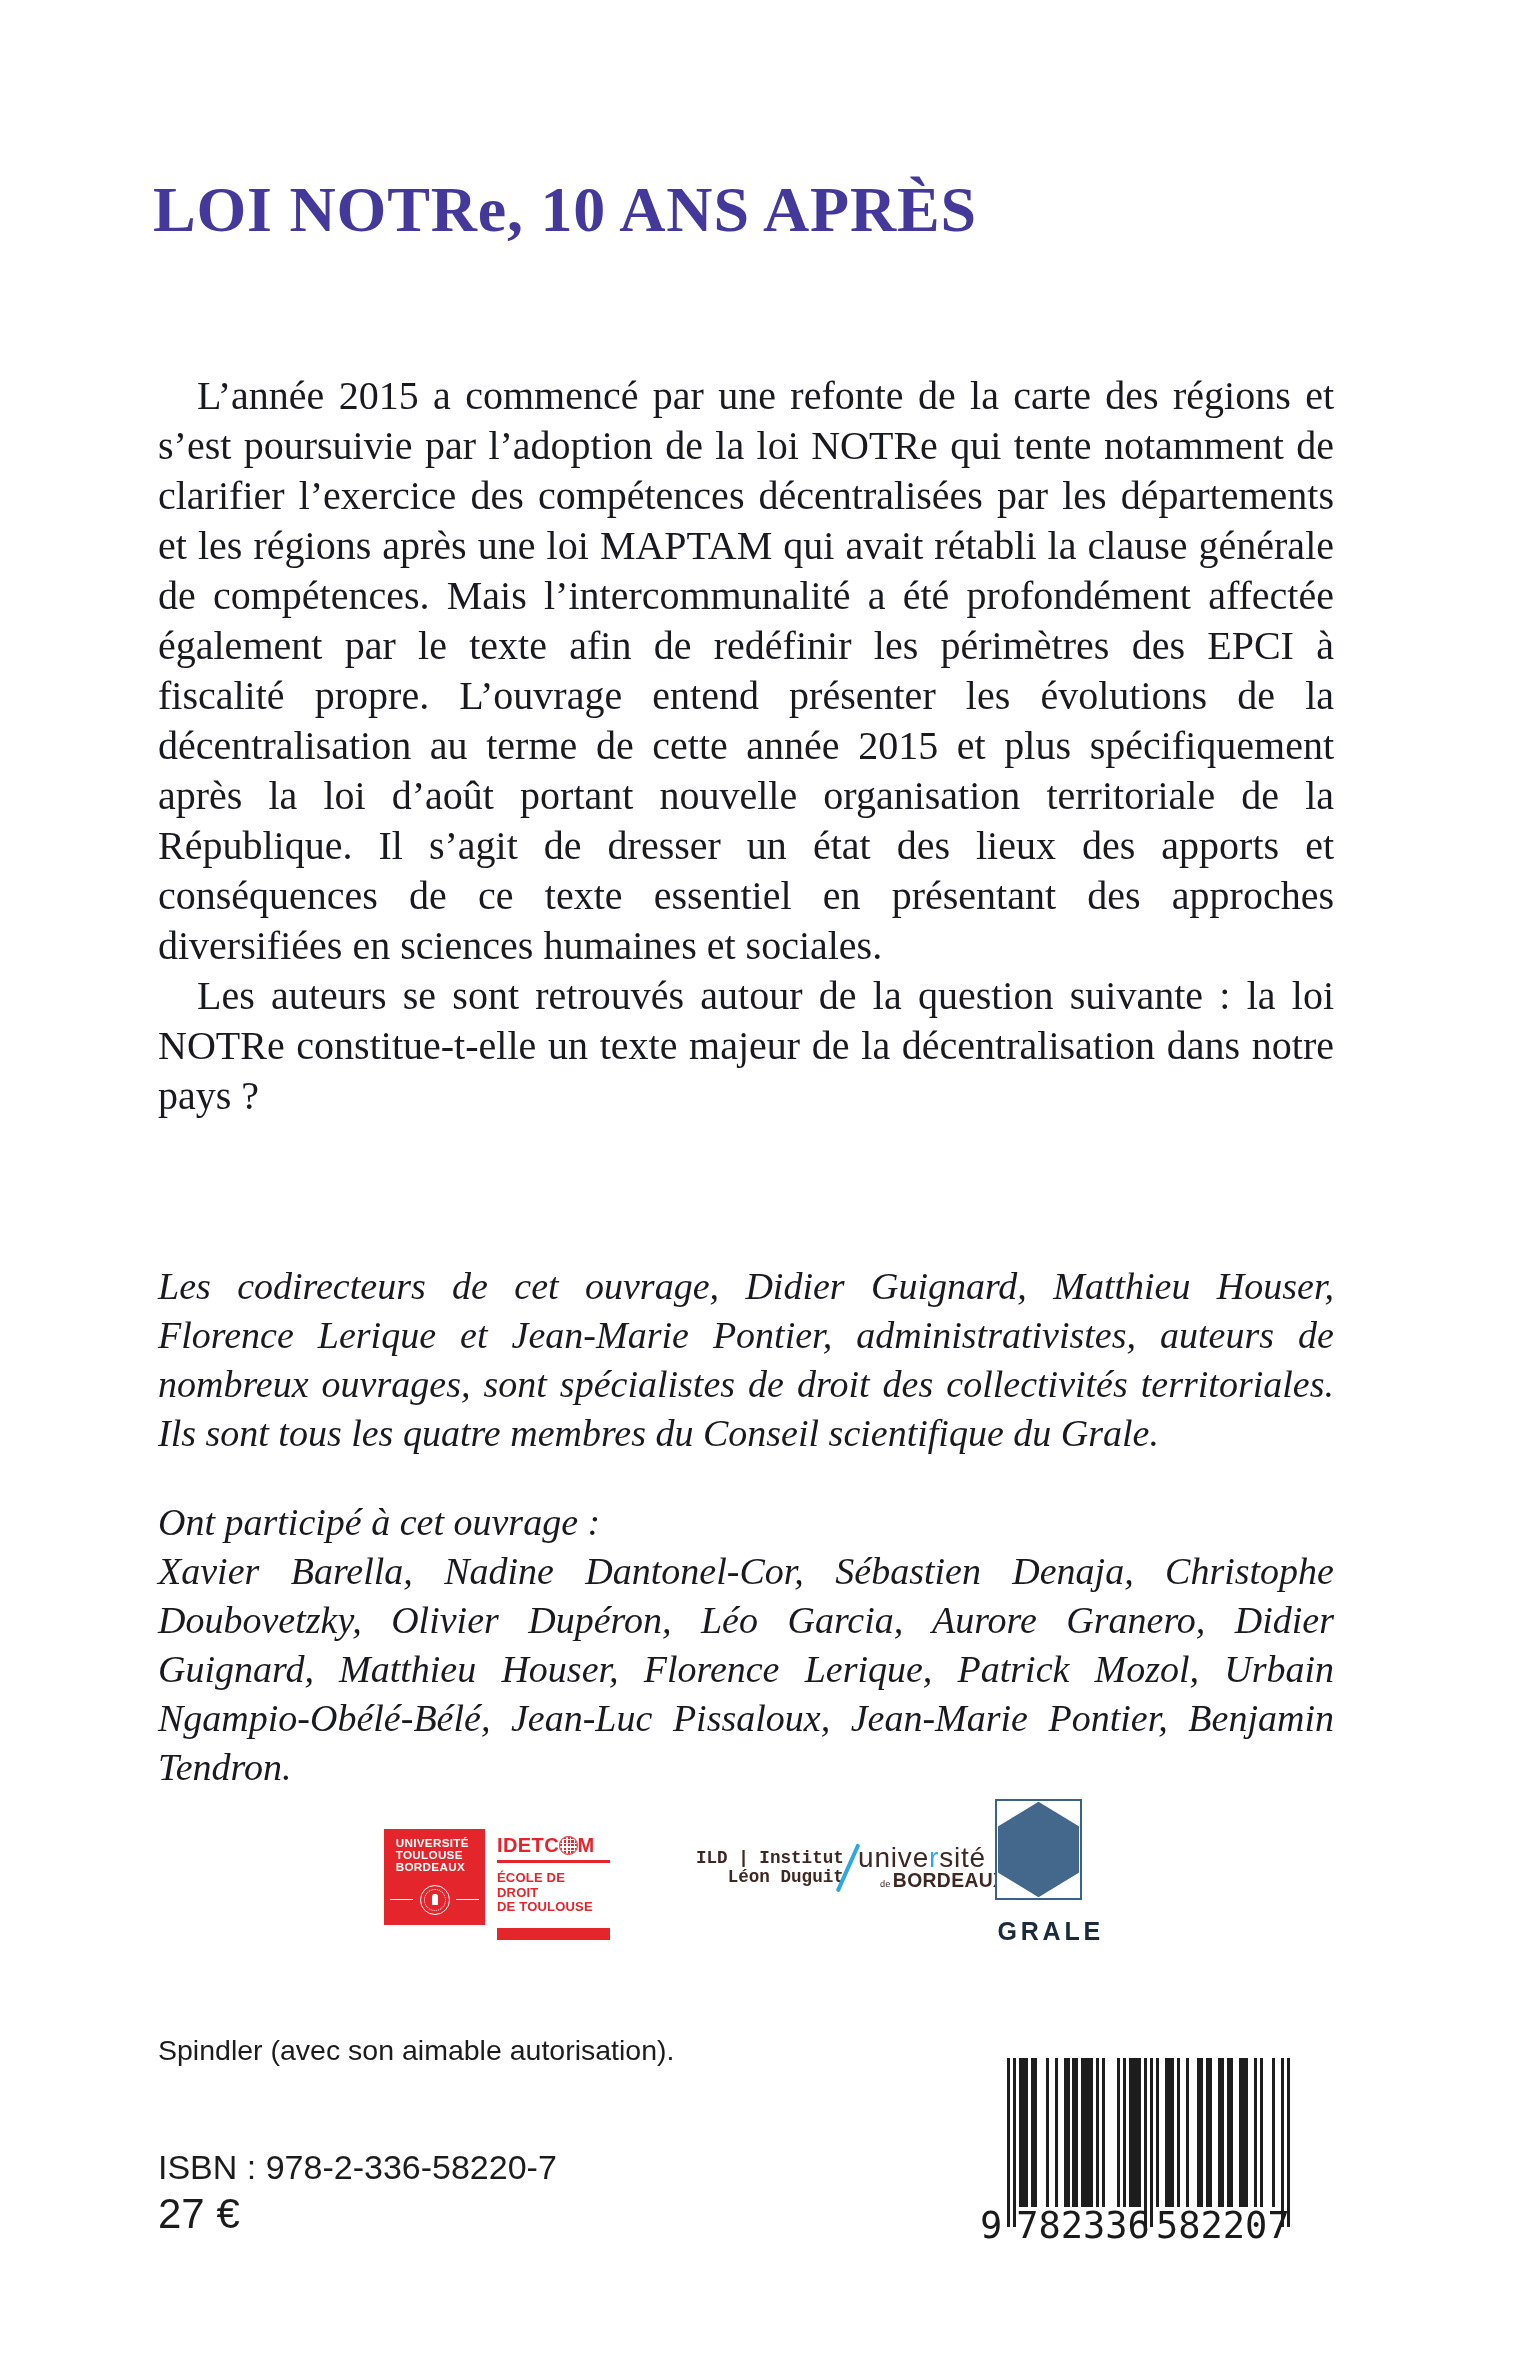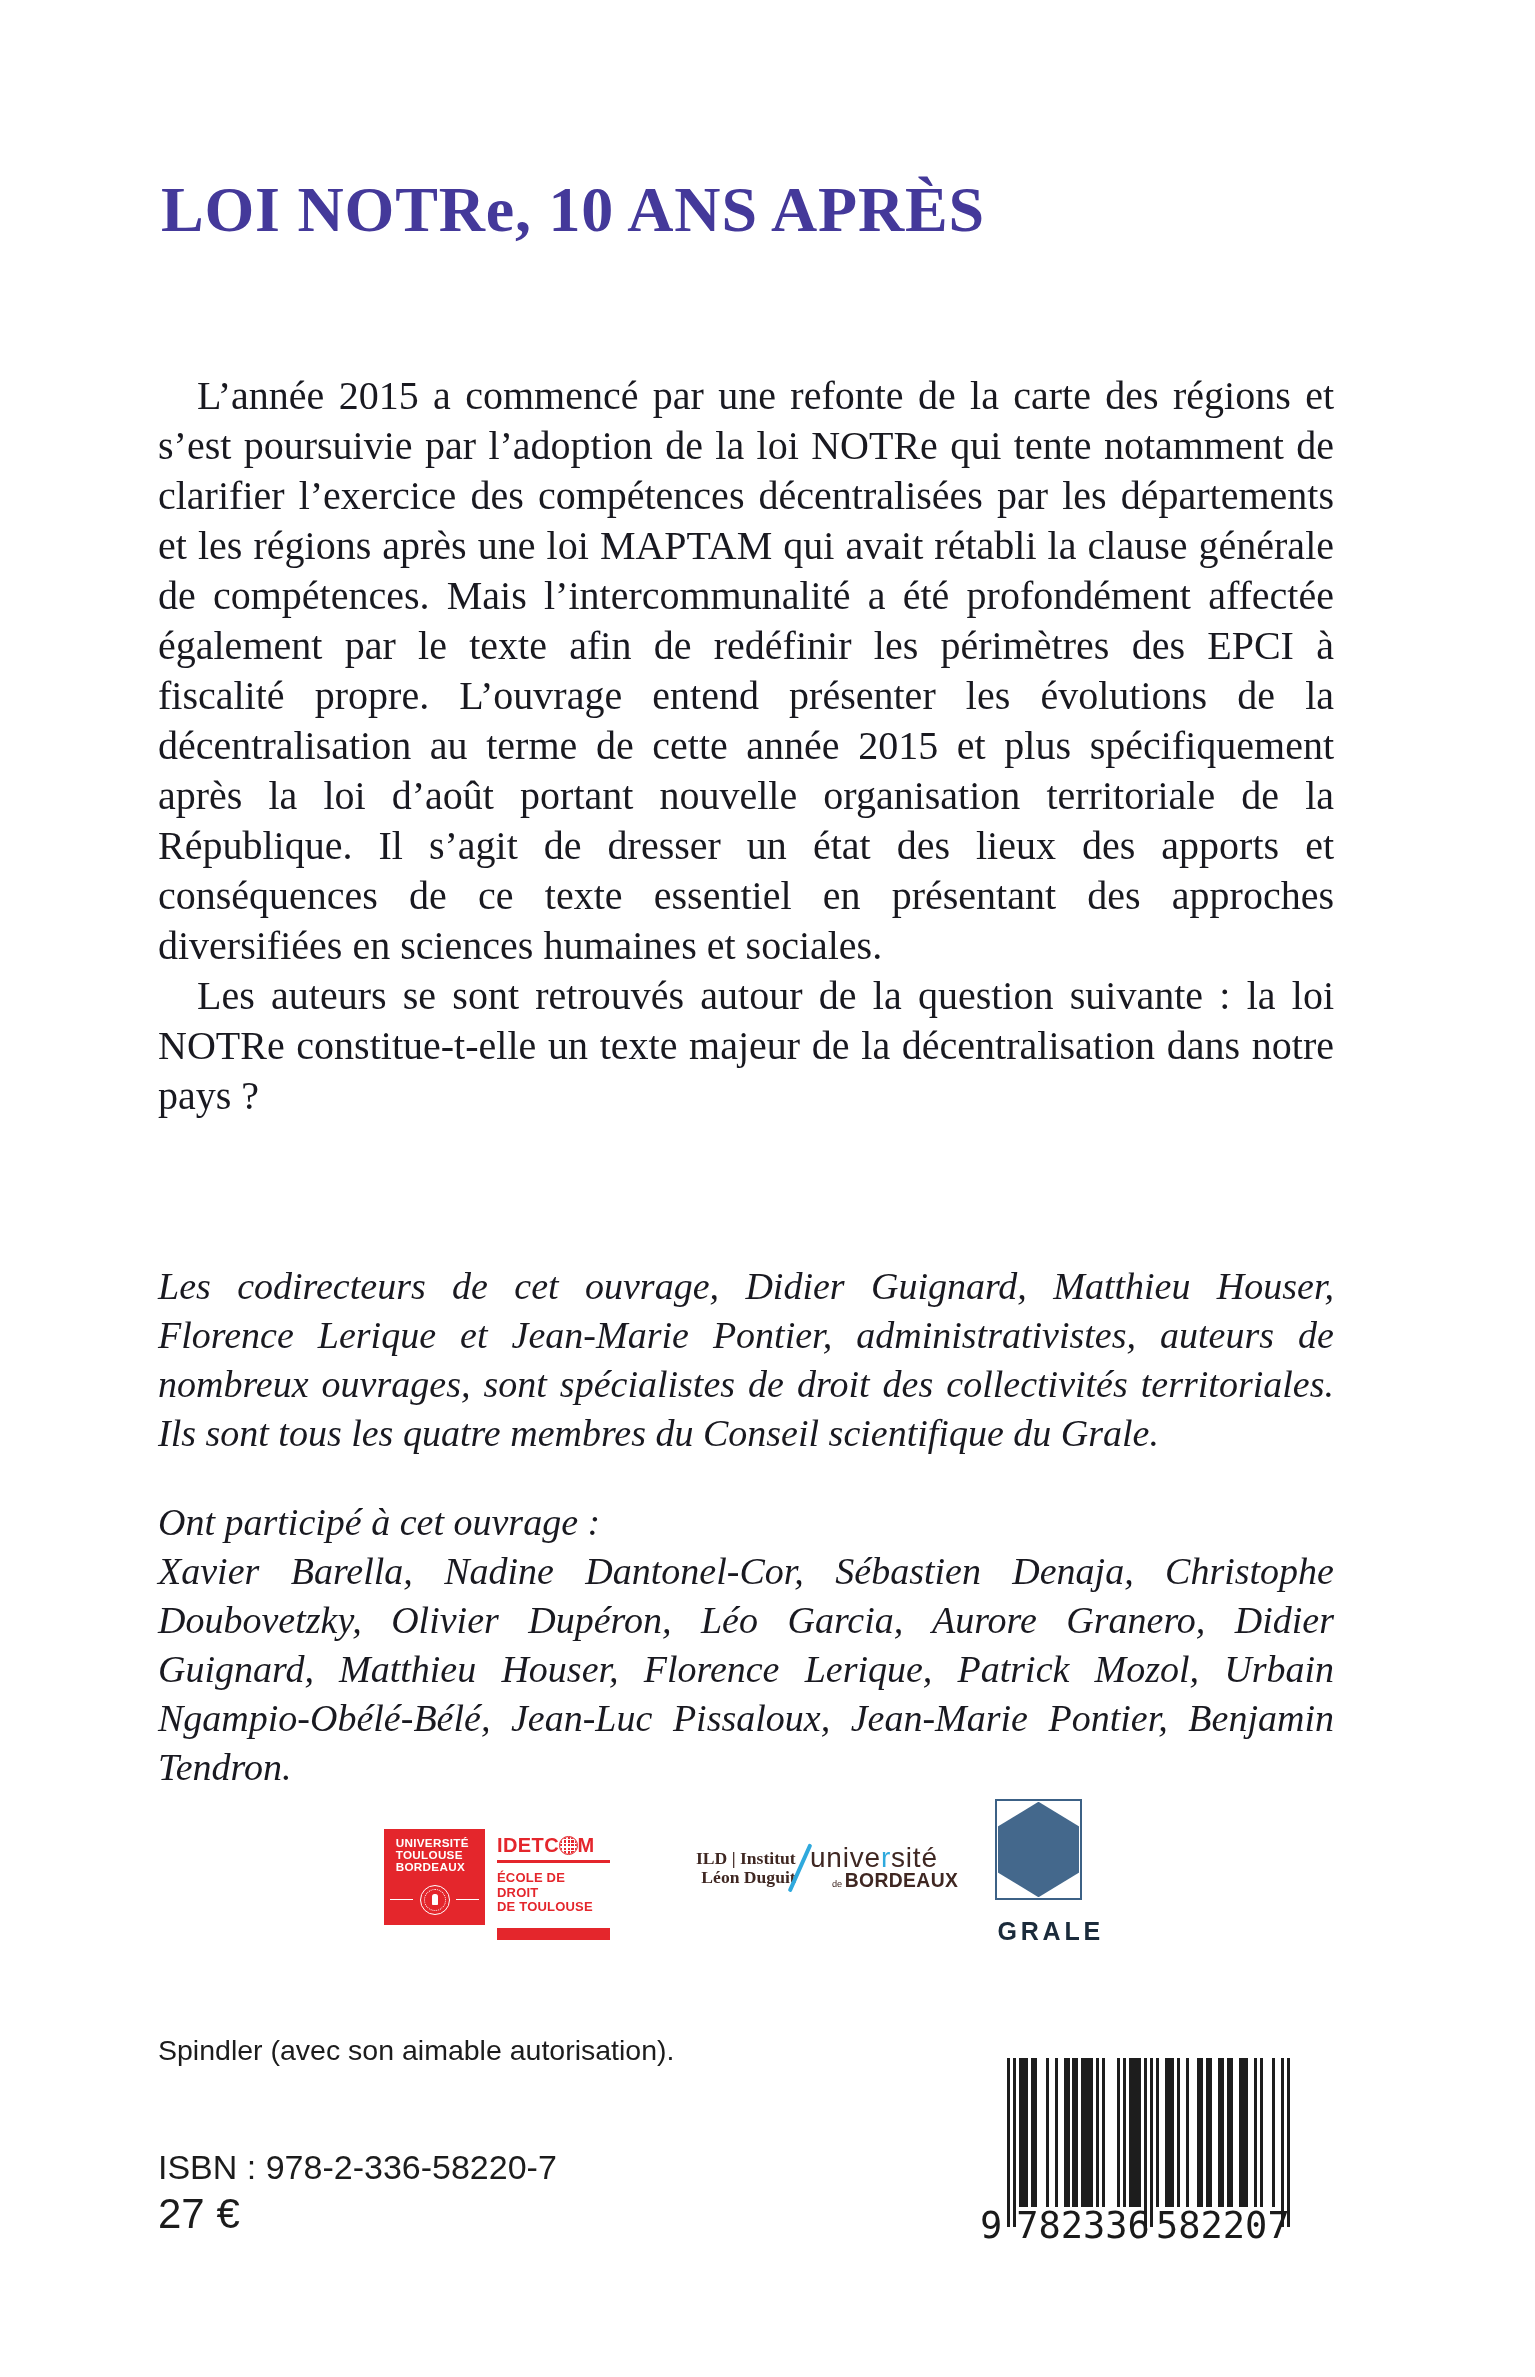--- a/index.html
+++ b/index.html
@@ -4,21 +4,21 @@
 <style>
   html,body { margin:0; padding:0; background:#ffffff; }
   .page {
     position:relative; width:1535px; height:2377px; background:#ffffff;
     overflow:hidden; font-family:"Liberation Serif","DejaVu Serif",serif;
     color:#191920;
   }
   .abs { position:absolute; }
 
   .title {
-    left:161px; top:173px;
+    left:153px; top:173px;
     font-size:64px; font-weight:bold; letter-spacing:0.8px;
     color:#44399a; white-space:nowrap;
   }
 
   .synopsis { left:158px; top:371px; width:1176px;
     font-size:40px; line-height:50px; text-align:justify; }
   .synopsis p { margin:0; text-indent:39px; }
 
   .editors { left:158px; top:1262px; width:1176px;
     font-style:italic; font-size:38px; line-height:49px; text-align:justify; }
@@ -58,21 +58,21 @@
     background:repeating-linear-gradient(90deg,transparent 0 2.5px,#ffffff 2.5px 3.8px);
   }
   .globe::before { content:""; position:absolute; inset:-0.8px; border-radius:50%;
     border:1.3px solid #e4262c; z-index:2; }
   .idetcom-rule { height:2.5px; background:#e4262c; margin-top:3.4px; }
   .idetcom-school { margin-top:8.4px; font-weight:bold; font-size:13px;
     line-height:14.3px; letter-spacing:0.2px; }
   .idetcom-bar { margin-top:13.4px; height:12.6px; background:#e4262c; }
 
   .logo-ild { left:696px; top:1842px; display:flex; align-items:center; }
-  .ild-left { font-family:Liberation Serif, serif; font-weight:bold;
+  .ild-left { font-family:Liberation Mono, monospace; font-weight:bold;
     font-size:17.6px; line-height:19.3px; color:#3f2722; text-align:right; white-space:nowrap; }
   .ild-slash { width:4.2px; height:52px; background:#2fa9dd; border-radius:1.7px;
     transform:rotate(24deg); margin:0 7.6px 0 2.5px; flex:0 0 auto; }
   .ild-right { font-family:"Liberation Sans","DejaVu Sans",sans-serif; color:#3f2722; }
   .ild-univ { font-size:28px; letter-spacing:0.8px; line-height:25px; white-space:nowrap; }
   .ild-univ .cyan { color:#2fa9dd; }
   .ild-bdx-row { display:flex; align-items:baseline; margin:0 0 0 22px; }
   .ild-de { font-size:9.2px; margin-right:2.5px; }
   .ild-bdx { font-weight:bold; font-size:19.3px; letter-spacing:0.4px; white-space:nowrap; }
 

